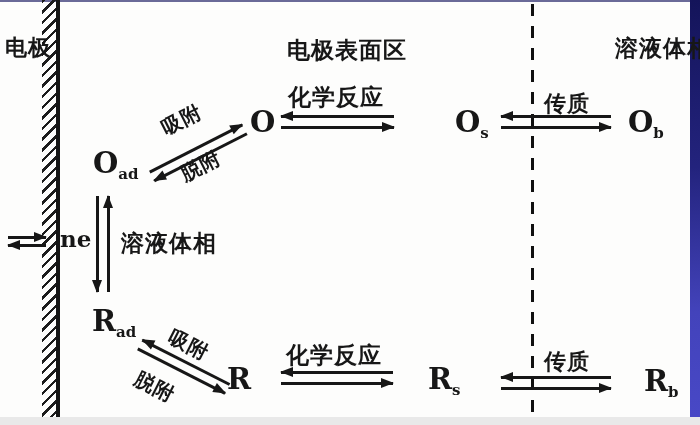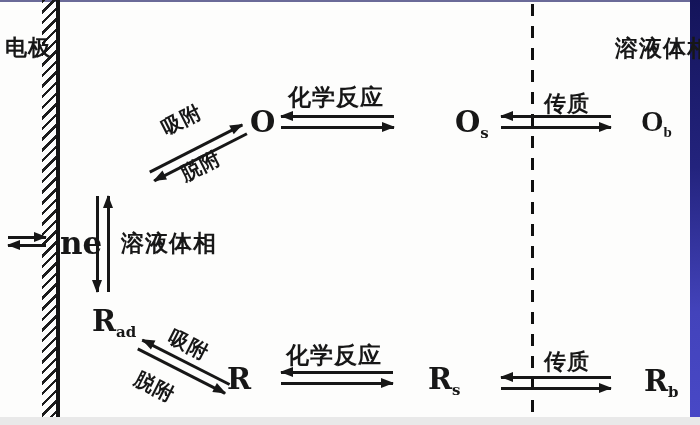--- a/index.html
+++ b/index.html
@@ -50,25 +50,27 @@
   <div class="top-edge"></div>
   <div class="right-strip"></div>
   <div class="bottom-edge"></div>
 
   <div class="electrode-hatch"></div>
   <div class="electrode-line"></div>
 
   <div class="dashed-line"></div>
 
   <div class="cjk" style="left:5px; top:33px; font-size:22px;">电极</div>
+  <div class="cjk" style="left:287px; top:35px;">电极表面区</div>
   <div class="cjk" style="left:578px; top:33px;margin-left:37px;">溶液体相</div>
 
+  <div class="sp" style="left:93px; top:146px;"><span>O</span><sub>ad</sub></div>
   <div class="sp" style="left:250px; top:105px;"><span>O</span><sub></sub></div>
   <div class="sp" style="left:428px; top:105px;margin-left:27px;"><span>O</span><sub>s</sub></div>
-  <div class="sp" style="left:641px; top:105px;font-family:Liberation Serif, serif;"><span>O</span><sub>b</sub></div>
+  <div class="sp" style="left:628px; top:105px;"><span>O</span><sub>b</sub></div>
 
   <div class="sp" style="left:92px; top:304px;"><span>R</span><sub>ad</sub></div>
   <div class="sp" style="left:227px; top:362px;"><span>R</span><sub></sub></div>
   <div class="sp" style="left:428px; top:362px;"><span>R</span><sub>s</sub></div>
   <div class="sp" style="left:644px; top:364px;"><span>R</span><sub>b</sub></div>
 
   <div class="cjk" style="left:288px; top:82px;">化学反应</div>
   <div class="aline h" style="left:281px; top:115px; width:113px;">
       <span class="ah ah-l"></span>
     </div>
@@ -88,21 +90,21 @@
   <div class="cjk rot-neg" style="left:182px; top:162px;">脱附</div>
   <div class="diag" style="left:152px; top:170px; width:104px; height:13px; transform:rotate(-27deg);">
     <div class="aline h" style="top:0;">
         <span class="ah ah-r"></span>
       </div>
     <div class="aline h" style="top:10px;">
         <span class="ah ah-l"></span>
       </div>
   </div>
 
-  <div class="sp" style="left:60px; top:225px; font-size:31px;">ne</div>
+  <div class="sp" style="left:60px; top:225px; font-size:23px;">ne</div>
   <div class="cjk" style="left:121px; top:228px;">溶液体相</div>
   <div class="aline v" style="left:96px; top:196px; height:96px;">
       <span class="ah ah-d"></span>
     </div>
   <div class="aline v" style="left:107px; top:196px; height:96px;">
       <span class="ah ah-u"></span>
     </div>
 
   <div class="aline h" style="left:8px; top:236px; width:38px;">
       <span class="ah ah-r"></span>

